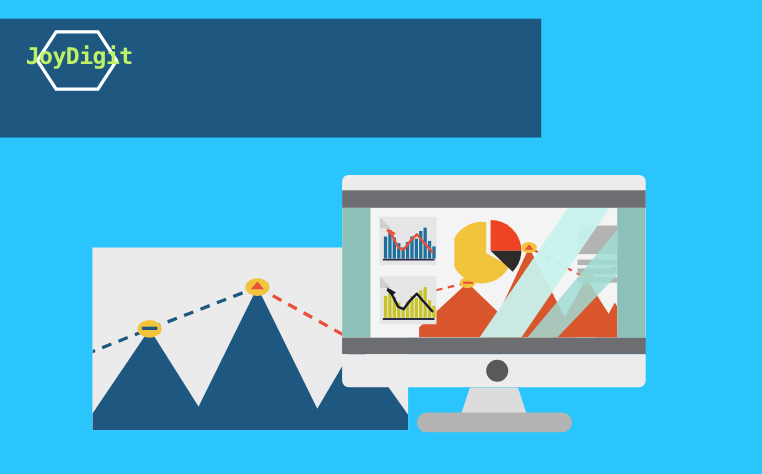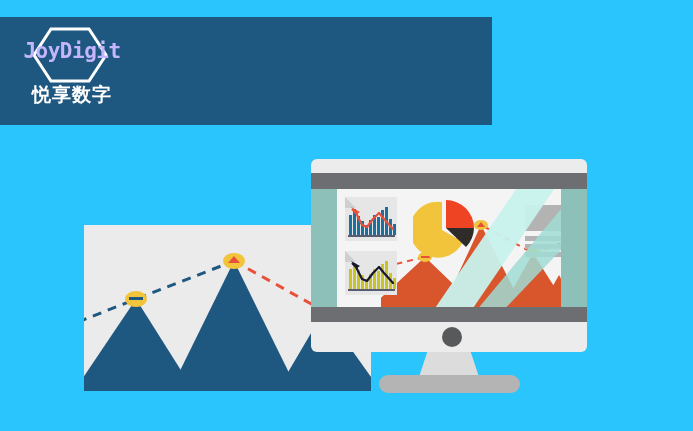--- a/index.html
+++ b/index.html
@@ -22,21 +22,21 @@
   }
   #logo-block{
     position:absolute;left:16px;top:10px;width:112px;height:88px;
   }
   #logo-hex{
     position:absolute;left:16px;top:0px;width:76px;height:56px;
   }
   #logo-wordmark{
     position:absolute;left:0px;top:14px;width:112px;
     text-align:center;
-    color:#c4b5fd;
+    color:#bef264;
     font-size:21px;
     font-weight:bold;
     letter-spacing:-0.5px;
     font-family:"DejaVu Sans Mono","Liberation Mono",monospace;
     line-height:1;
     white-space:nowrap;
   }
   #logo-sub{
     position:absolute;left:0px;top:58px;width:112px;
     text-align:center;
@@ -141,21 +141,20 @@
 
 <div id="stage">
 
   <div id="header-banner">
 
     <div id="logo-block">
       <svg id="logo-hex" viewBox="0 0 76 56">
         <polygon points="19,2 57,2 74,28 57,54 19,54 2,28" fill="none" stroke="#ffffff" stroke-width="3"></polygon>
       </svg>
       <div id="logo-wordmark">JoyDigit</div>
-      <div id="logo-sub">悦享数字</div>
     </div>
 
   </div>
 
   <div id="left-panel">
     <svg class="svgfill" width="287" height="166" viewBox="0 0 287 166">
 
       <polygon points="-10,166 52,74 110,166" fill="#1e5880"></polygon>
       <polygon points="86,166 150,36 214,166" fill="#1e5880"></polygon>
       <polygon points="193,166 240,86 297,166" fill="#1e5880"></polygon>

